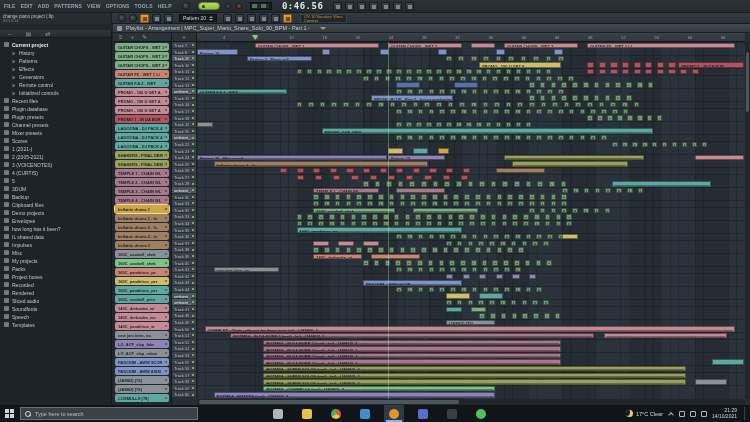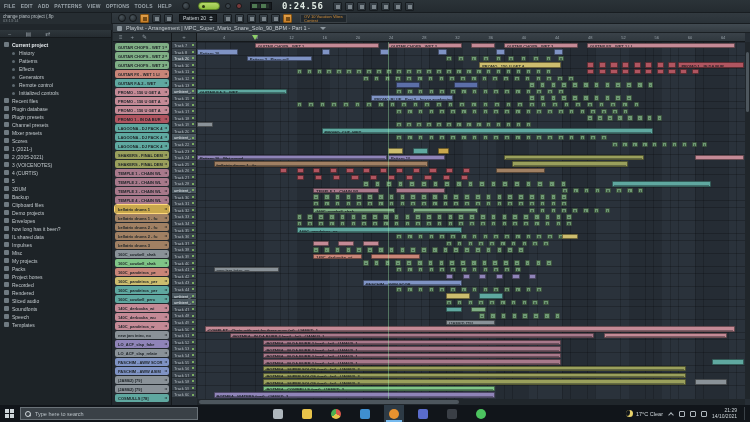--- a/index.html
+++ b/index.html
@@ -135,21 +135,21 @@
         <span>HELP</span>
       </div>
     <div class="knob"></div>
     <div class="pill"></div>
     <div class="tdot" style="background:#3a434a"></div>
     <div class="tdot" style="background:#7a3a3a"></div>
     <div class="cpu">
         <i></i>
         <i></i>
       </div>
-    <div class="time">0:24.56</div>
+    <div class="time">0:46.56</div>
     <div class="ic-row">
       <div class="tbtn">
           <i></i>
         </div>
       <div class="tbtn">
           <i></i>
         </div>
       <div class="tbtn">
           <i></i>
         </div>

